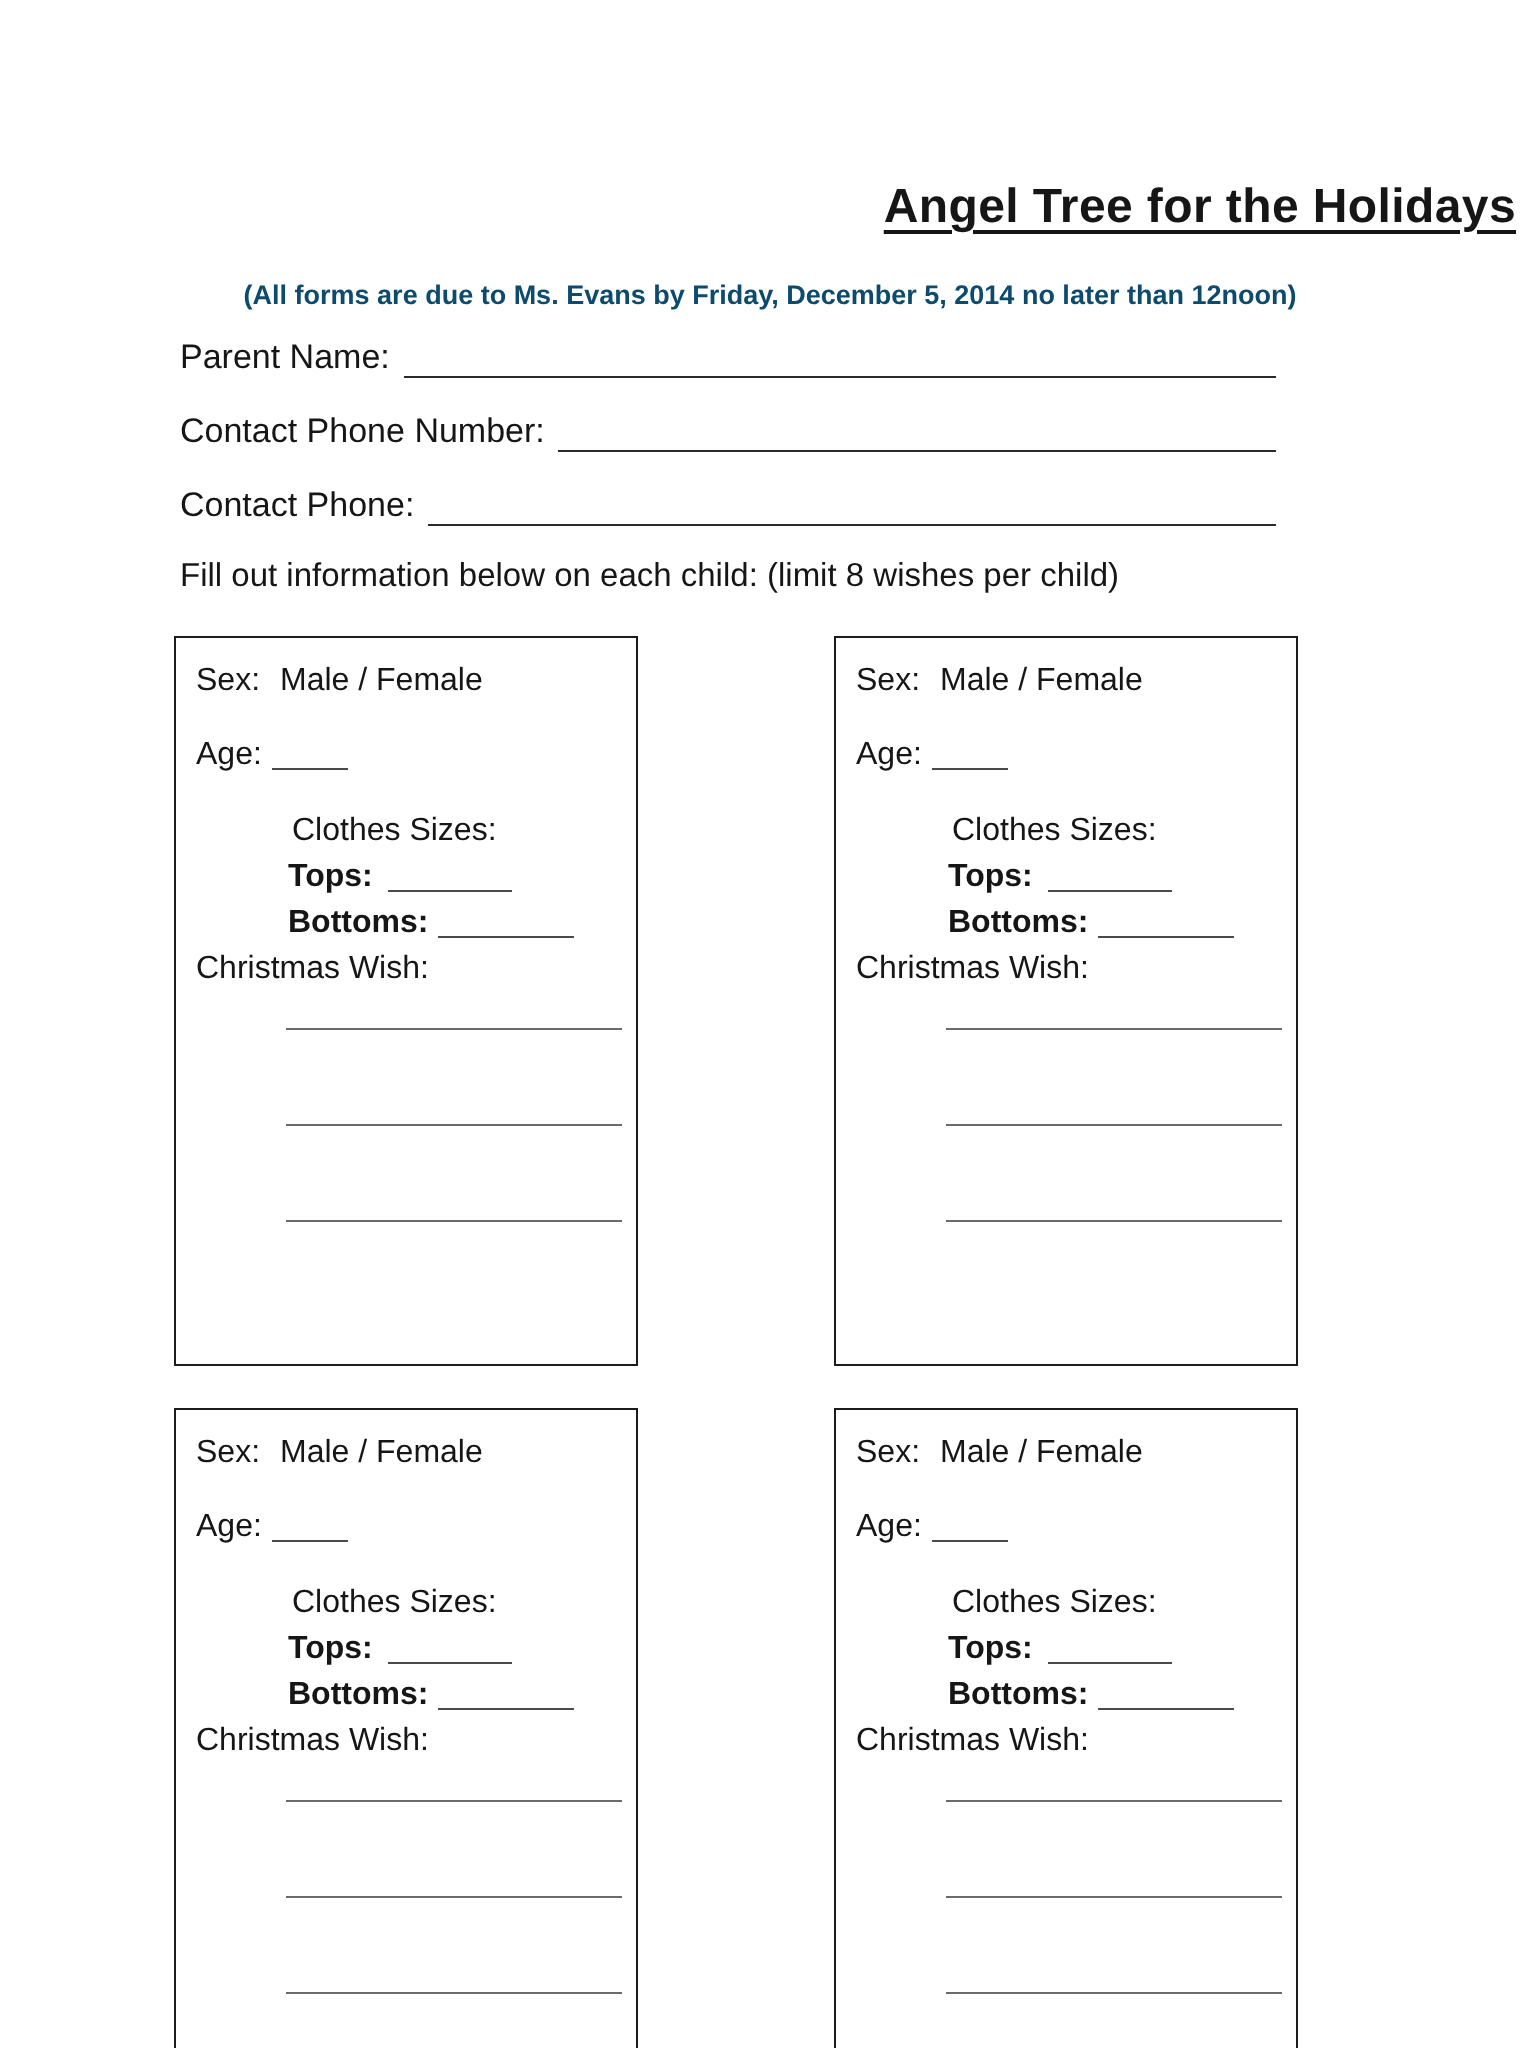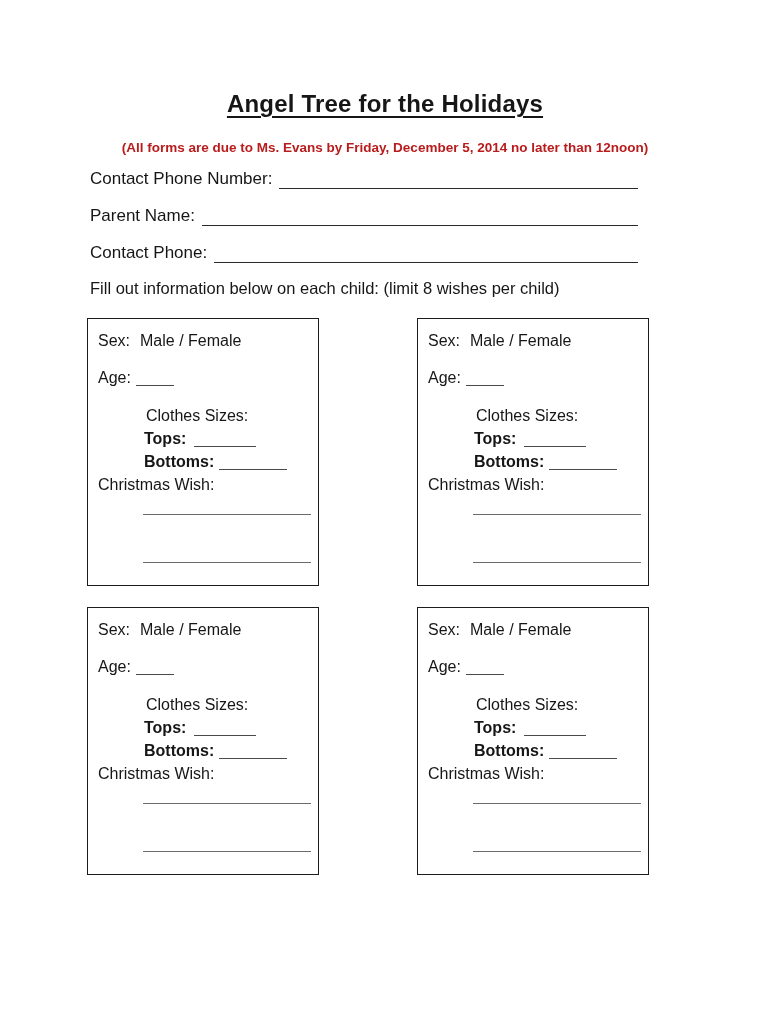--- a/index.html
+++ b/index.html
@@ -6,37 +6,37 @@
   body {
     width: 770px; height: 1024px;
     font-family: "Liberation Sans", sans-serif;
     color: #161616;
     -webkit-font-smoothing: antialiased;
   }
   .sheet { position: relative; width: 770px; height: 1024px; overflow: hidden; background: #ffffff; }
 
   .title {
     margin: 90px 12px 0 0;
-    text-align: center;
+    text-align: right;
     font-size: 24px;
     font-weight: bold;
     letter-spacing: 0.2px;
     padding-left: 12px;
   }
   .title .title-text {
     text-decoration: underline;
     text-decoration-thickness: 2px;
     text-underline-offset: 4px;
   }
   .subtitle {
     margin: 22px 0 0 0;
     text-align: center;
     font-size: 13.5px;
     font-weight: bold;
-    color: #b91c1c; 
+    color: #0c4a6e; 
   }
 
   .fields { margin: 12px 0 0 90px; width: 548px; }
   .field-row {
     display: flex; align-items: flex-end;
     height: 22px; margin-bottom: 15px;
     font-size: 17px;
   }
   .field-row .label { white-space: nowrap; padding-right: 7px; }
   .field-row .blank-fill {
@@ -48,21 +48,21 @@
 
   .cards {
     margin: 20px 0 0 87px;
     display: grid;
     grid-template-columns: 232px 232px;
     column-gap: 98px;
     row-gap: 21px;
   }
   .card {
     box-sizing: border-box;
-    width: 232px; height: 268px;
+    width: 232px; height: 365px;
     border: 1.5px solid #1c1c1c;
     padding: 10px 8px 0 10px;
     font-size: 16px;
     overflow: hidden;
     background: #fff;
   }
   .row { line-height: 23px; white-space: nowrap; }
   .sex-options { margin-left: 10px; }
   .age-row { margin-top: 14px; }
   .clothes-row { margin-top: 15px; margin-left: 48px; }
@@ -87,25 +87,25 @@
 <body>
 
 <div class="sheet">
 
   <h1 class="title"><span class="title-text">Angel Tree for the Holidays</span></h1>
 
   <div class="subtitle">(All forms are due to Ms. Evans by Friday, December 5, 2014 no later than 12noon)</div>
 
   <div class="fields">
     <div class="field-row">
+      <span class="label">Parent Name:</span>
+      <span class="blank-fill"></span>
+    </div>
+    <div class="field-row">
       <span class="label">Contact Phone Number:</span>
-      <span class="blank-fill"></span>
-    </div>
-    <div class="field-row">
-      <span class="label">Parent Name:</span>
       <span class="blank-fill"></span>
     </div>
     <div class="field-row">
       <span class="label">Contact Phone:</span>
       <span class="blank-fill"></span>
     </div>
   </div>
 
   <div class="instruction">Fill out information below on each child: (limit 8 wishes per child)</div>
 

